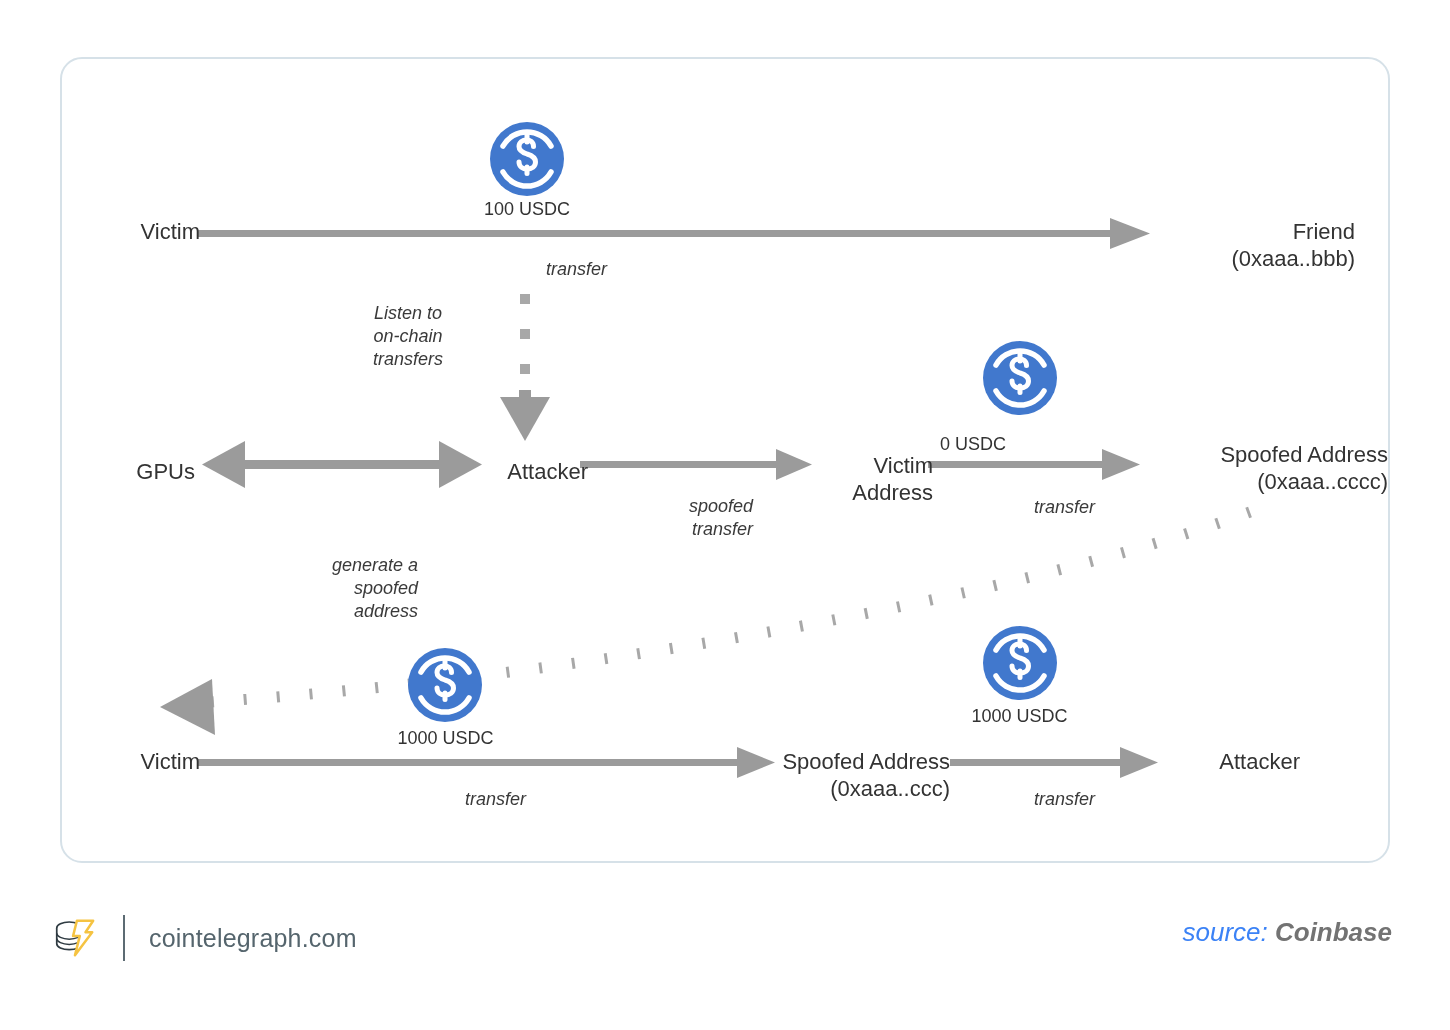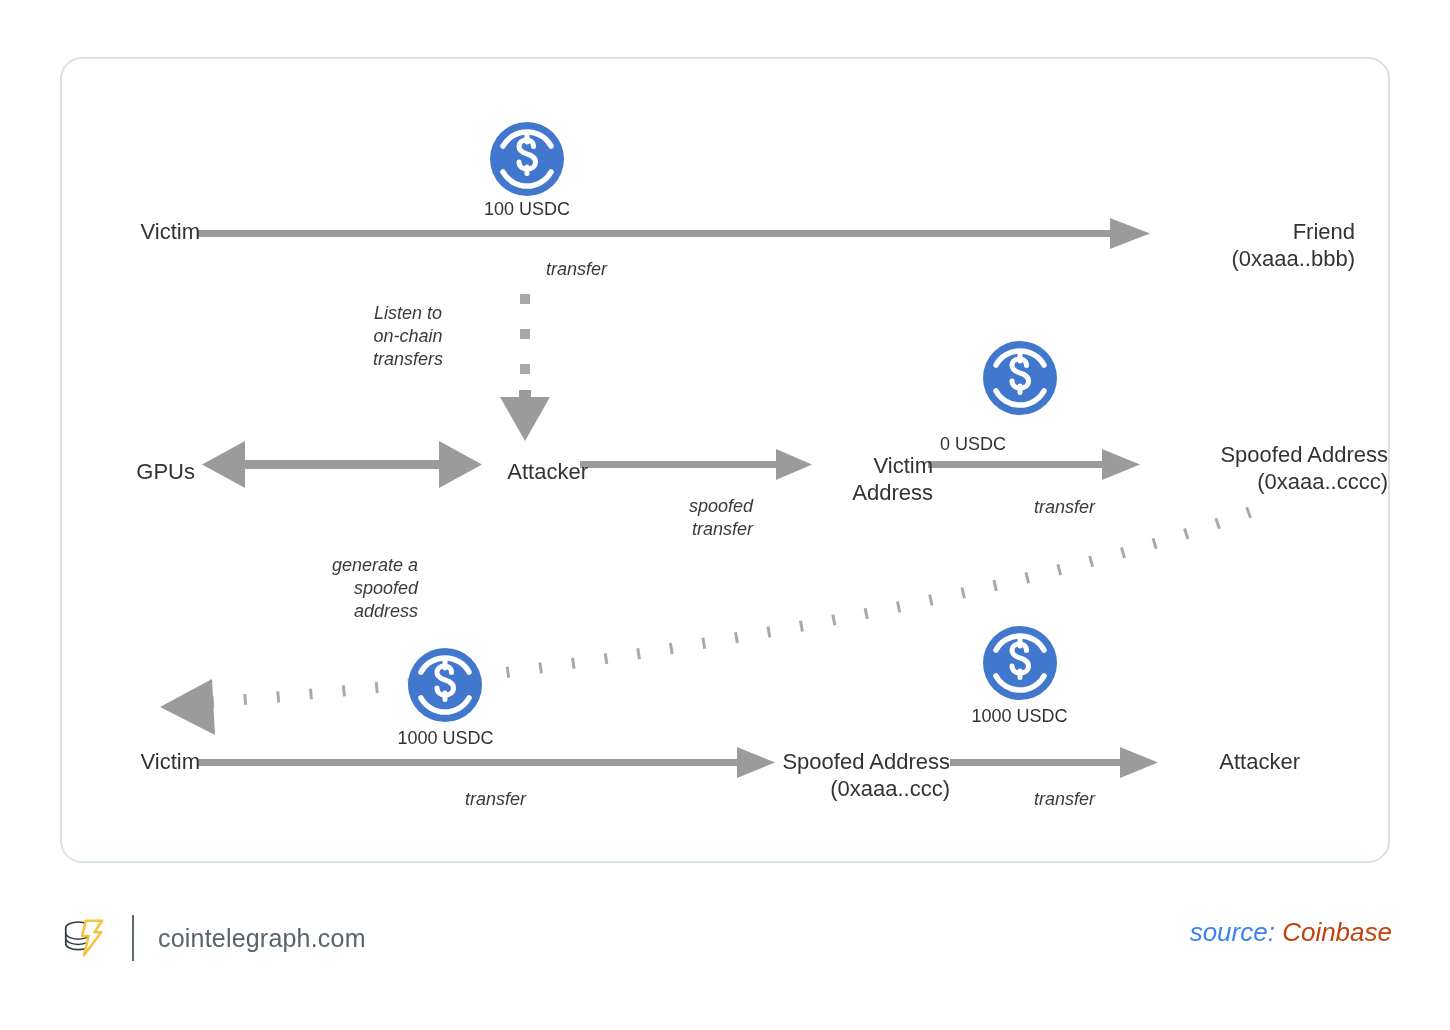--- a/index.html
+++ b/index.html
@@ -64,21 +64,21 @@
   
   .footer {
     position: absolute;
     left: 0;
     top: 895px;
     width: 1450px;
     height: 105px;
   }
   .footer-left {
     position: absolute;
-    left: 60px;
+    left: 51px;
     top: 10px;
     display: flex;
     align-items: center;
     height: 66px;
   }
   .logo-mark { width: 46px; height: 46px; display: block; }
   .footer-divider {
     width: 2px;
     height: 46px;
     background: #5c6b73;
@@ -92,21 +92,21 @@
   .footer-right {
     position: absolute;
     right: 58px;
     top: 22px;
     font-size: 26px;
     font-style: italic;
     color: #41525c;
     white-space: nowrap;
   }
   .footer-right .src-word { font-weight: 400; color: #3b82f6; }
-  .footer-right .src-name { font-weight: normal; color: #c2410c; }
+  .footer-right .src-name { font-weight: bold; color: #737373; }
 </style>
 </head>
 <body>
 
 <div id="infographic">
 
   <div class="card"></div>
 
   <svg class="diagram-svg" viewBox="0 0 1330 806">
     <defs>

